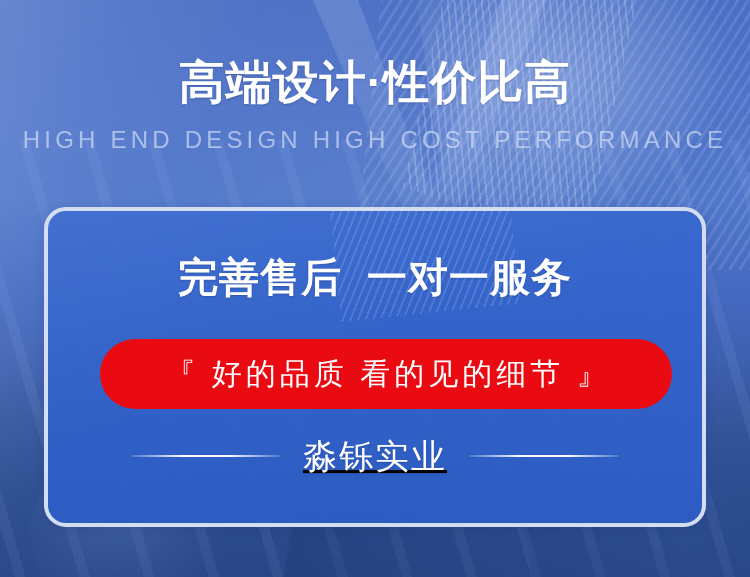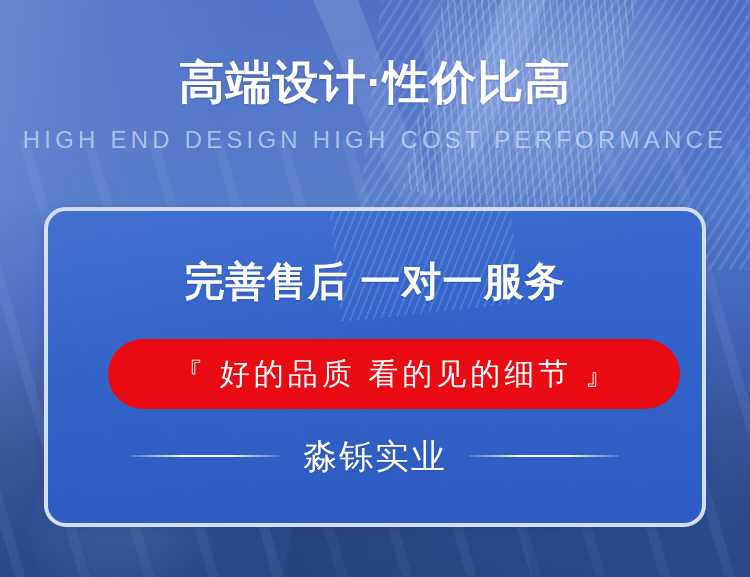--- a/index.html
+++ b/index.html
@@ -197,25 +197,26 @@
     position:relative;
     margin-top:50px;
     text-align:center;
     font-size:40px;
     line-height:1;
     font-weight:bold;
     color:#ffffff;
     letter-spacing:1px;
     text-shadow:0 1px 2px rgba(16,38,90,0.25);
     z-index:2;
+    font-family:Liberation Mono, monospace;
   }
 
   .pill{
     position:absolute;
-    left:60px; top:128px;
+    left:52px; top:128px;
     width:572px; height:70px;
     border-radius:35px;
     background:#ea0a12;
     display:flex;
     align-items:center;
     justify-content:center;
     z-index:2;
   }
   .pill-text{
     font-size:30px;
@@ -229,20 +230,21 @@
 
   .brandline{
     position:absolute;
     left:0; top:228px;
     width:100%;
     display:flex;
     align-items:center;
     justify-content:center;
     gap:22px;
     z-index:2;
+    text-decoration:underline;
   }
   .rule{
     width:150px;
     height:2px;
     background:linear-gradient(90deg, rgba(255,255,255,0.15), #ffffff 35%, #ffffff 65%, rgba(255,255,255,0.15));
     border-radius:2px;
   }
   .brand-name{
     font-size:34px;
     line-height:1;

